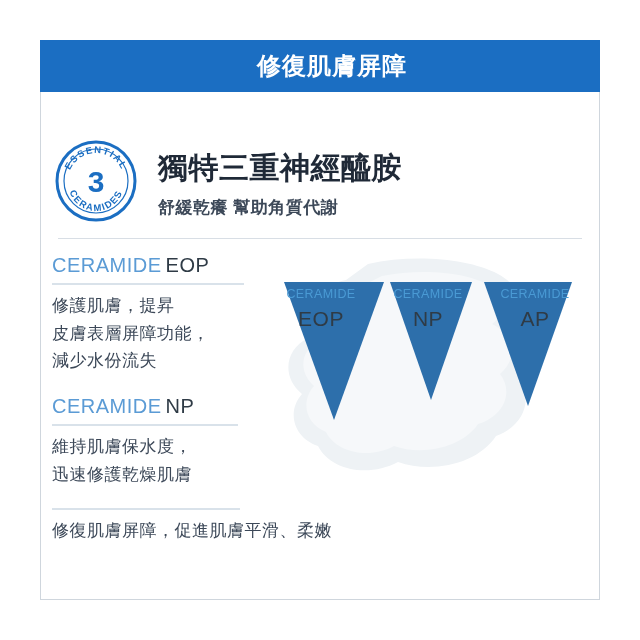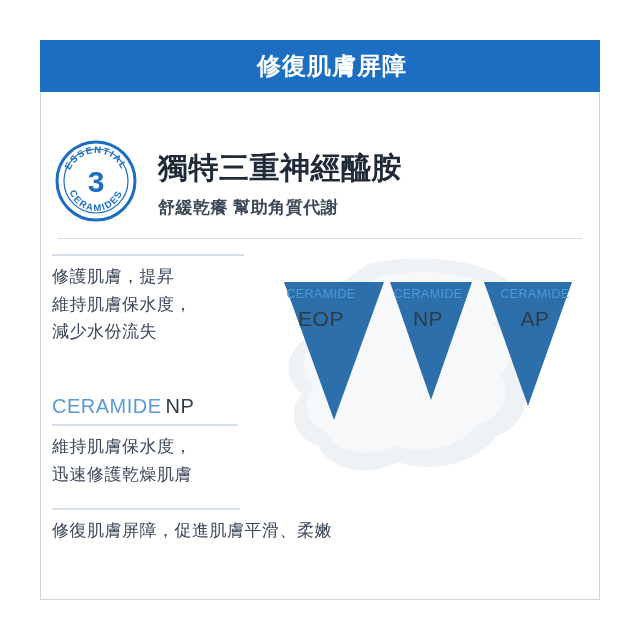--- a/index.html
+++ b/index.html
@@ -235,23 +235,26 @@
       <div class="lbl-top">CERAMIDE</div>
       <div class="lbl-code">NP</div>
     </div>
     <div class="illus-col">
       <div class="lbl-top">CERAMIDE</div>
       <div class="lbl-code">AP</div>
     </div>
   </div>
 
   <div class="cer-block eop">
+    <div class="cer-heading">
+      <span class="cer-word">CERAMIDE</span><span class="cer-code">EOP</span>
+    </div>
     <div class="cer-underline w1"></div>
     <div class="cer-desc" style="white-space: pre-line;">修護肌膚，提昇
-維持肌膚保水度，
+皮膚表層屏障功能，
 減少水份流失</div>
   </div>
 
   <div class="cer-block np">
     <div class="cer-heading">
       <span class="cer-word">CERAMIDE</span><span class="cer-code">NP</span>
     </div>
     <div class="cer-underline w2"></div>
     <div class="cer-desc" style="white-space: pre-line;">維持肌膚保水度，
 迅速修護乾燥肌膚</div>

